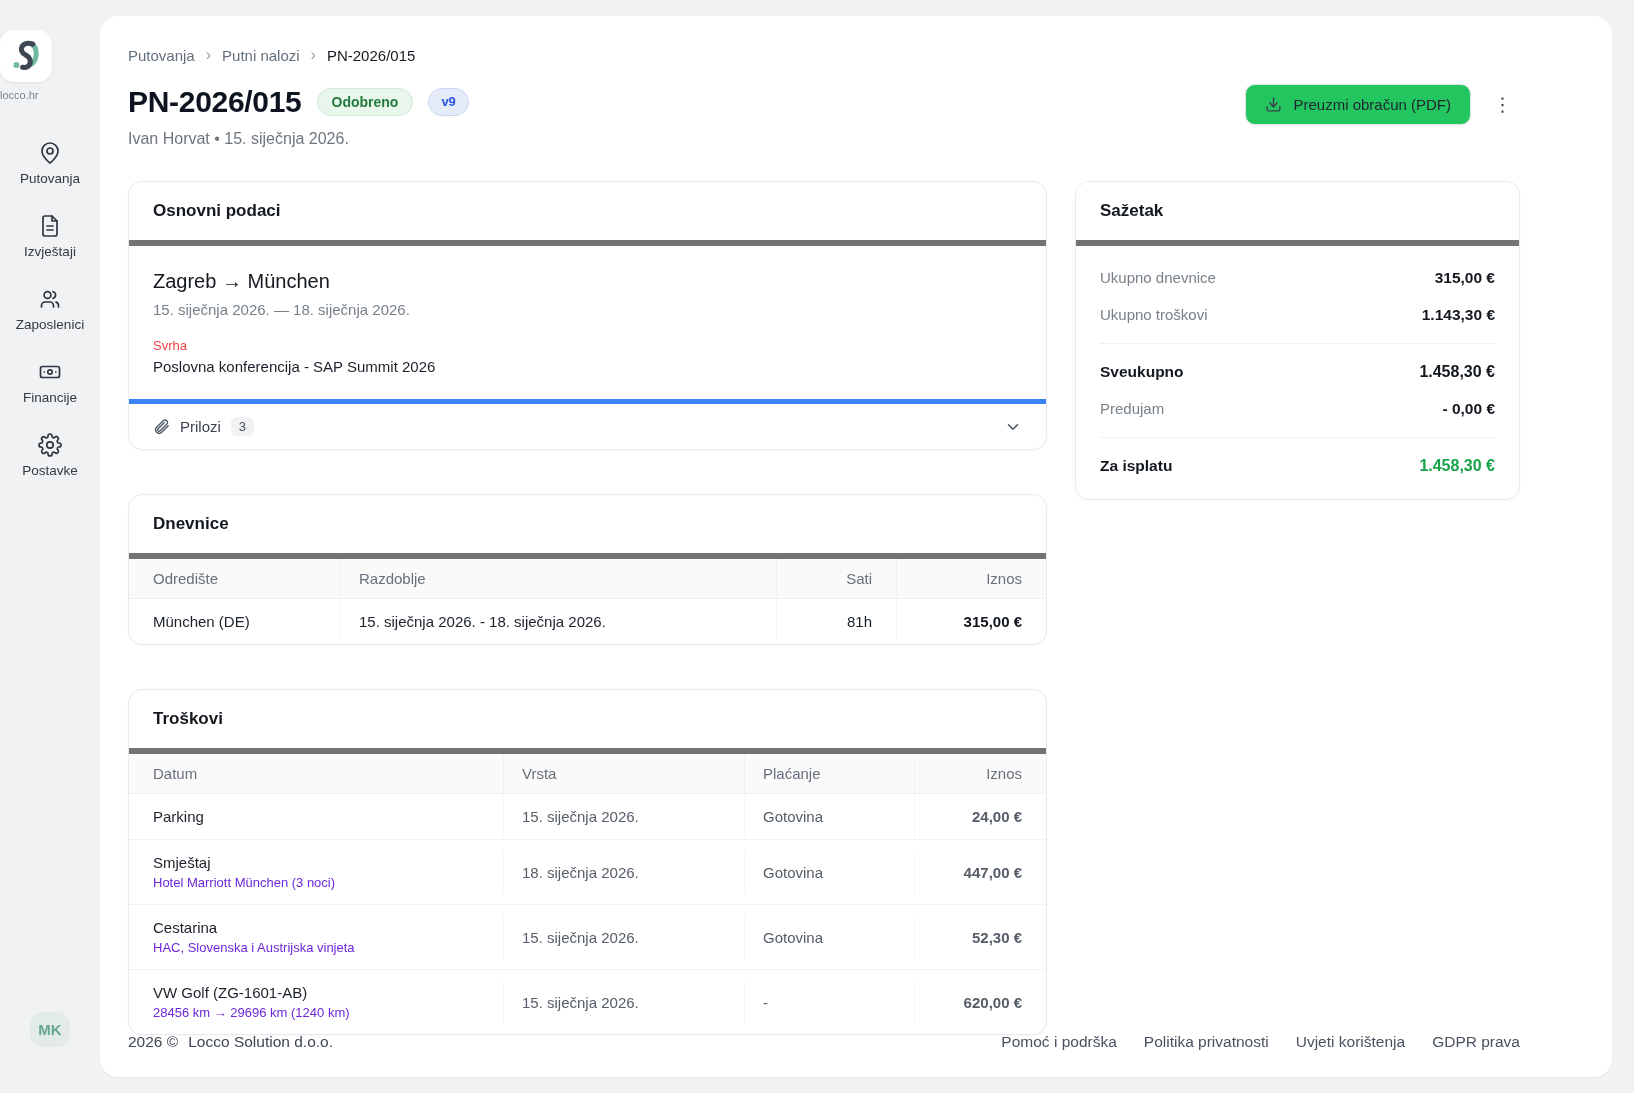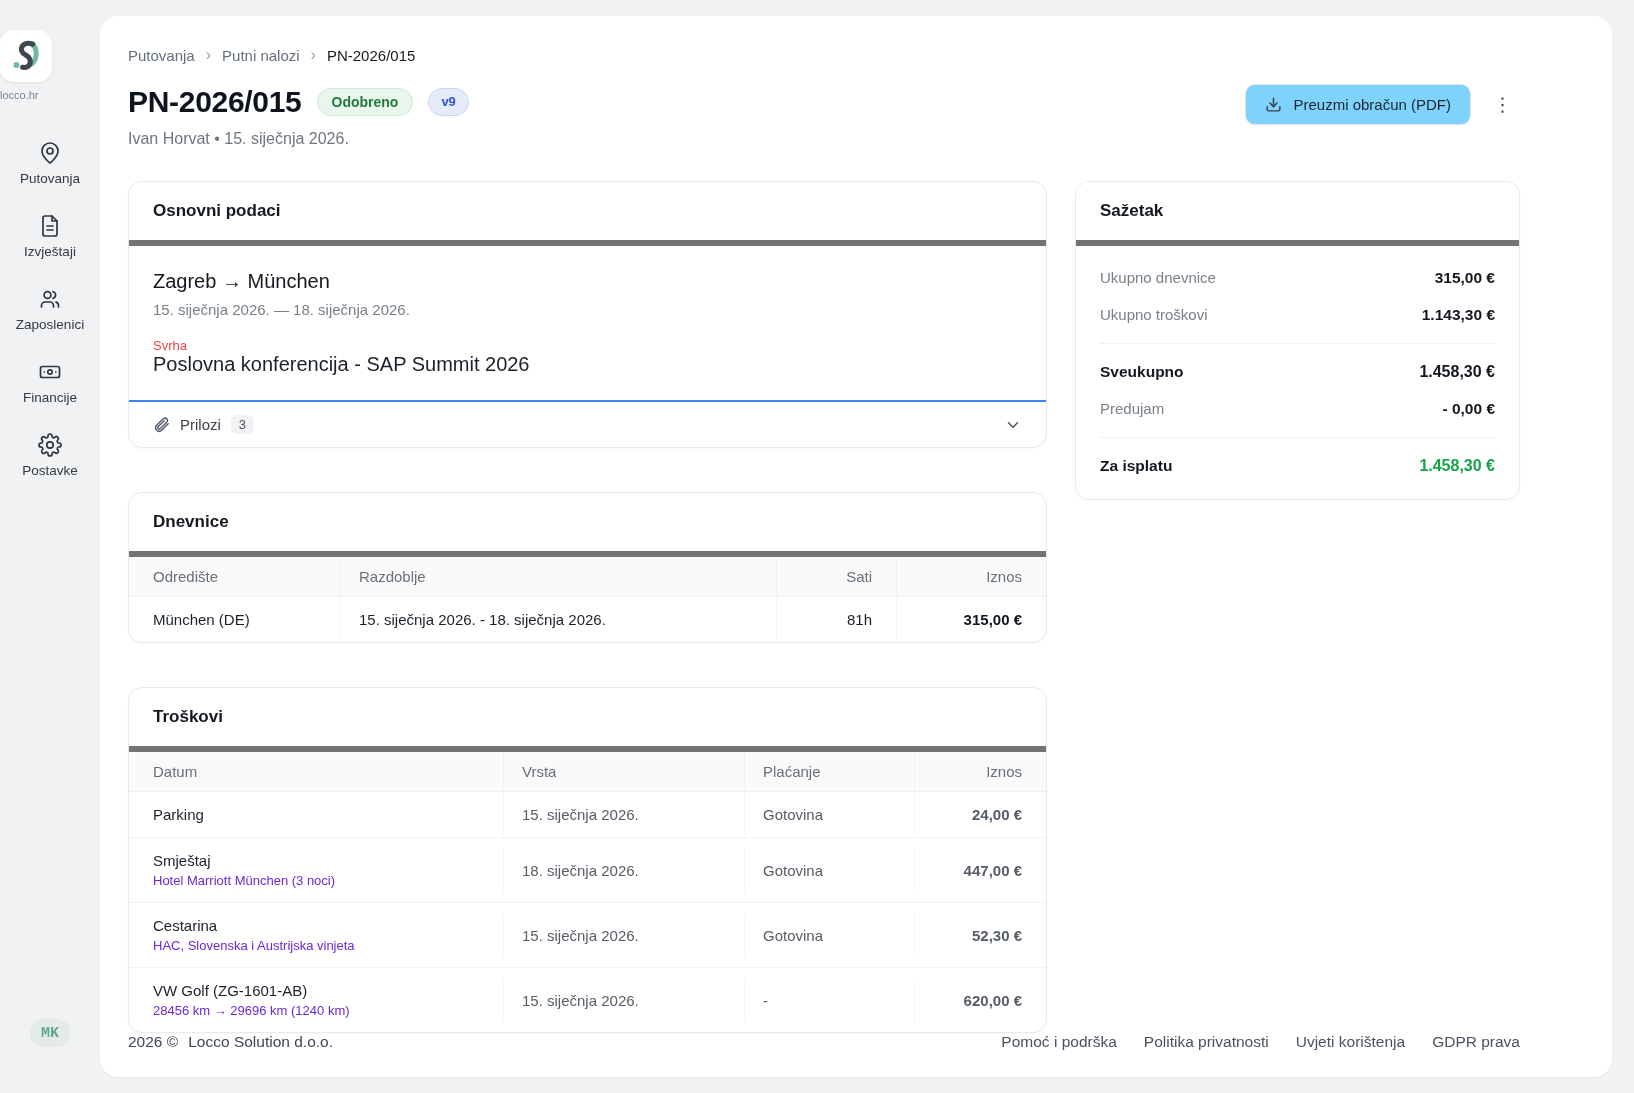--- a/index.html
+++ b/index.html
@@ -28,23 +28,23 @@
   .nav { margin-top:26px; display:flex; flex-direction:column; align-items:center; }
   .nav-item {
     display:flex; flex-direction:column; align-items:center; gap:6px;
     margin-top:28px; cursor:pointer; color:#2f3642;
   }
   .nav-item:first-child { margin-top:14px; }
   .nav-label { font-size:13.5px; color:#333a45; }
   .nav-icon svg { display:block; }
   .avatar {
     position:absolute; bottom:46px; left:50%; transform:translateX(-50%);
-    width:40px; height:28px; border-radius:13px; background:#e2ebe8;
+    width:40px; height:35px; border-radius:13px; background:#e2ebe8;
     color:#64a794; font-size:15px; font-weight:700;
-    display:flex; align-items:center; justify-content:center; cursor:pointer;font-family:Liberation Mono, monospace;
+    display:flex; align-items:center; justify-content:center; cursor:pointer;
   }
 
   
   .panel {
     position:absolute; left:100px; top:16px; width:1512px; height:1061px;
     background:#ffffff; border-radius:18px;
     box-shadow:0 1px 2px rgba(16,24,40,.05);
   }
   .content { padding:30px 0 0 28px; width:1420px; }
 
@@ -58,21 +58,21 @@
   .page-title { font-size:30px; font-weight:700; letter-spacing:-.3px; color:#0e1320; }
   .badge {
     font-size:14px; font-weight:600; border-radius:999px; padding:5px 14px; line-height:1.2;
   }
   .badge-green { color:#237a3c; background:#e9f6ec; border:1px solid #cdebd6; }
   .badge-blue  { color:#2c55d8; background:#e6ebfa; border:1px solid #ccd6f4; padding:5px 12px; font-size:13px; }
   .subtitle { margin-top:11px; font-size:16px; color:#6e7680; }
   .actions { display:flex; align-items:center; gap:14px; margin-top:38px; }
   .btn {
     display:flex; align-items:center; gap:11px; height:41px; padding:0 19px;
-    background:#7dd3fc; border:1px solid #e3e5e9; border-radius:10px;
+    background:#22c55e; border:1px solid #e3e5e9; border-radius:10px;
     font-size:15px; color:#1f2530; cursor:pointer;
     box-shadow:0 1px 2px rgba(16,24,40,.04);
     font-family:inherit;
   }
   .kebab {
     background:none; border:none; cursor:pointer; font-size:19px; color:#3a414c;
     padding:6px 8px; line-height:1;
   }
 
   
@@ -86,23 +86,23 @@
   .card-head {
     padding:19px 24px; font-size:17px; font-weight:700; color:#14181f;
     border-bottom:6px solid #737373;
   }
 
   
   .osnovni-body { padding:24px; }
   .route { font-size:20px; font-weight:400; color:#14181f; }
   .route-dates { margin-top:8px; font-size:15px; color:#78808a; }
   .field-label { margin-top:20px; font-size:13px; color:#ef4444; }
-  .field-value { font-size:20px; color:#1b212b; }
+  .field-value { margin-top:5px; font-size:15px; color:#1b212b; }
   .attach-row {
-    border-top:2px solid #3b82f6; padding:13px 24px;
+    border-top:5px solid #3b82f6; padding:13px 24px;
     display:flex; align-items:center; gap:10px; cursor:pointer;
   }
   .attach-label { font-size:15px; color:#3c434e; }
   .count-badge {
     background:#f1f2f4; color:#4c545f; font-size:13px; border-radius:6px;
     padding:2px 8px;
   }
   .attach-chevron { margin-left:auto; display:flex; }
 
   

